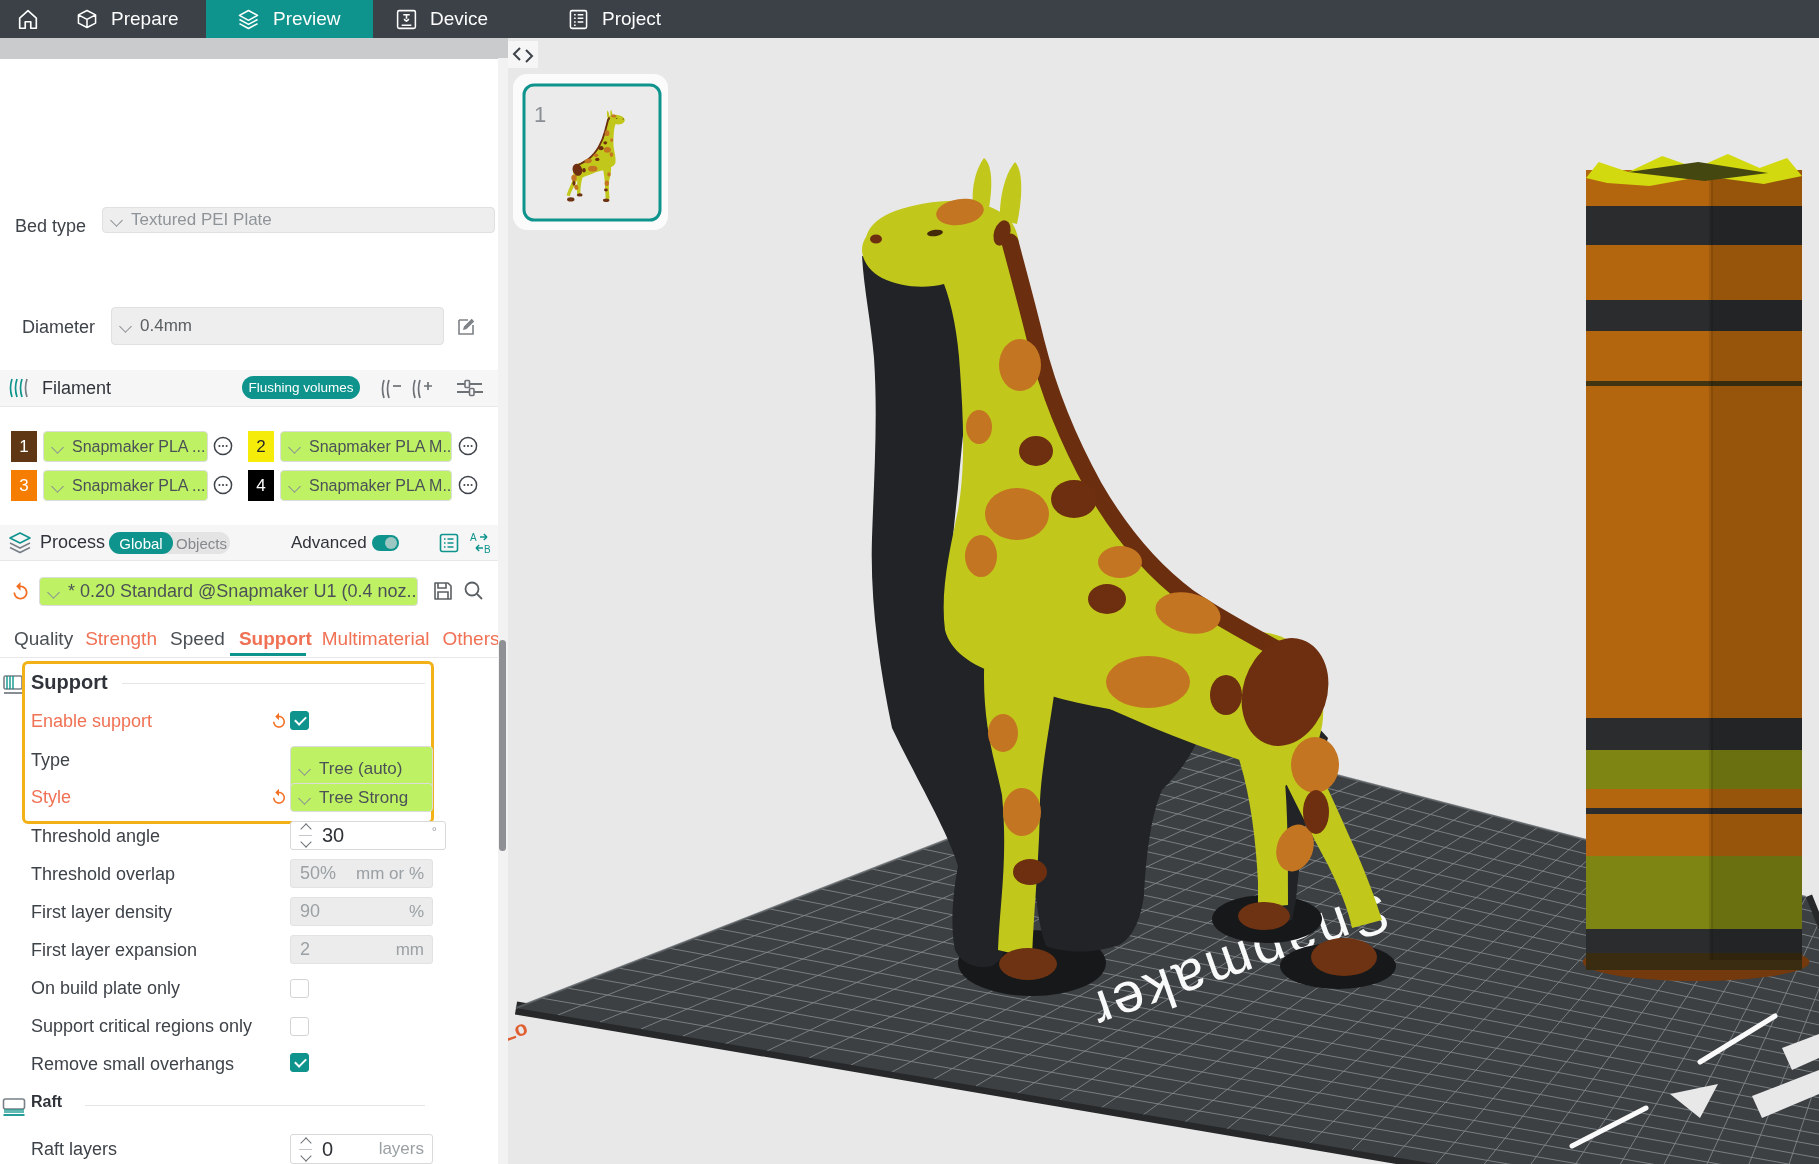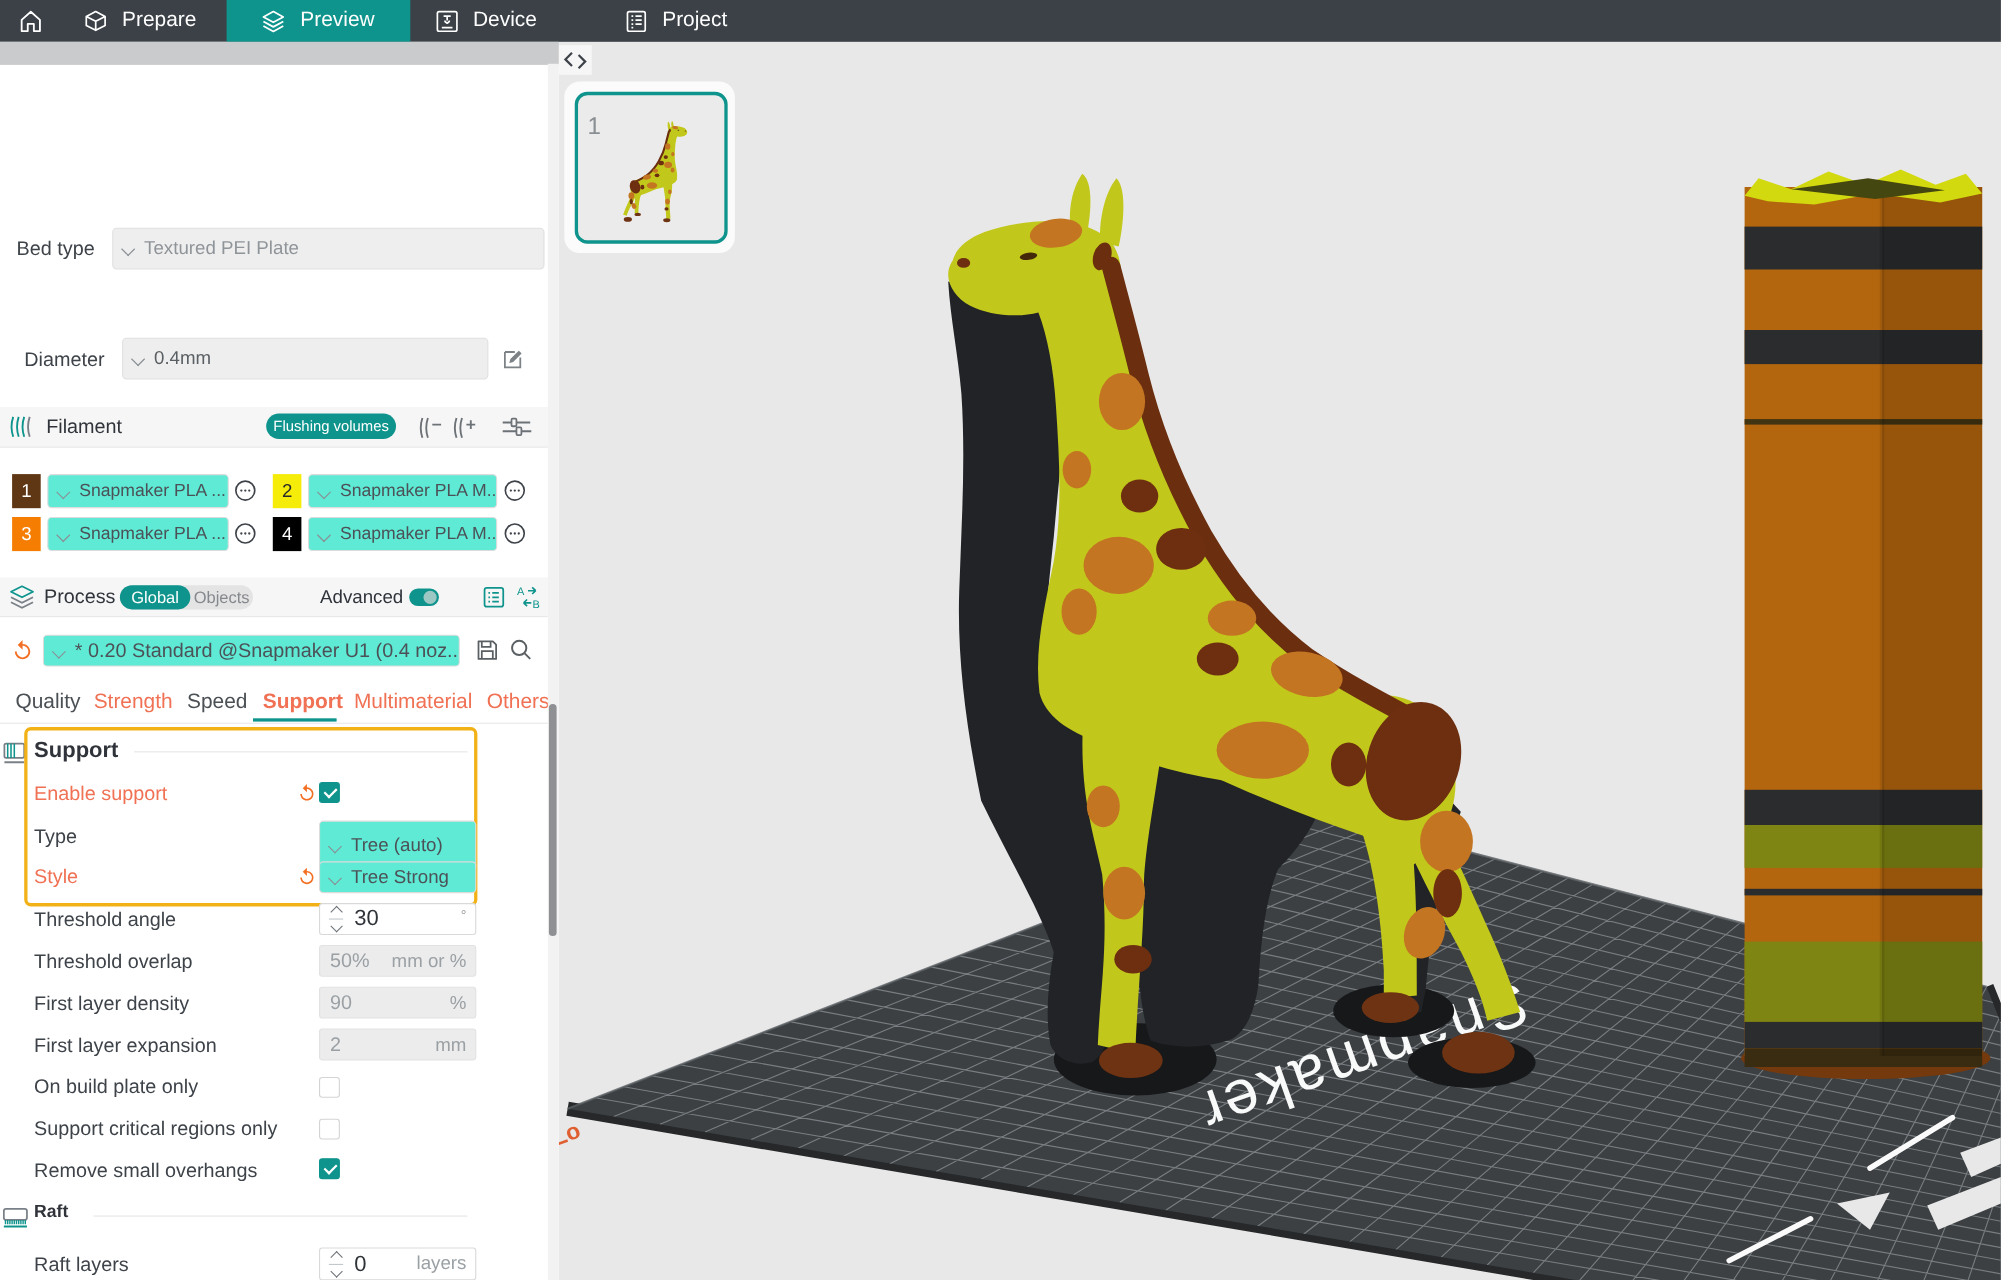--- a/index.html
+++ b/index.html
@@ -3,21 +3,21 @@
 *{margin:0;padding:0;box-sizing:border-box}
 html,body{width:1819px;height:1164px;overflow:hidden;font-family:"Liberation Sans",sans-serif;background:#e8e8e8}
 #nav{position:absolute;left:0;top:0;width:1819px;height:38px;background:#3b4147;display:flex;align-items:stretch;color:#fff}
 .navtab{display:flex;align-items:center;gap:13px;font-size:19px;color:#fdfdfd}
 .navtab.active{background:#0e948c}
 #panel{position:absolute;left:0;top:40px;width:508px;height:1124px;background:#fff}
 #grayband{position:absolute;left:0;top:-2px;width:508px;height:21px;background:#c9cbcd}
 .sechead{position:absolute;left:0;width:498px;height:36px;background:#f6f6f7;border-bottom:1px solid #e8e8e8;display:flex;align-items:center;font-size:18px;color:#30343a}
 .lbl{position:absolute;font-size:18px;color:#3e4349}
 .salmon{color:#f07154}
-.ddl{position:absolute;border:1px solid #dcdcdc;background:#5eead4;border-radius:4px;display:flex;align-items:center;font-size:17px;color:#4c5157;white-space:nowrap;overflow:hidden}
+.ddl{position:absolute;border:1px solid #dcdcdc;background:#bef264;border-radius:4px;display:flex;align-items:center;font-size:17px;color:#4c5157;white-space:nowrap;overflow:hidden}
 .ddl.gray{background:#eeeeee;border-color:#e0e0e0;color:#5a5f63}
 .chev{display:inline-block;margin:0 7px 0 9px;width:12px;height:12px;position:relative;flex:none}
 .chev:before{content:"";position:absolute;left:0;top:2px;width:8px;height:8px;border-left:1.6px solid #8a8f94;border-bottom:1.6px solid #8a8f94;transform:rotate(-45deg)}
 .cb{position:absolute;width:19px;height:19px;border:1px solid #d4d4d4;border-radius:3px;background:#fff}
 .cb.on{background:#0e948c;border-color:#0e948c}
 .cb.on:before{content:"";position:absolute;left:4px;top:4px;width:9px;height:5px;border-left:2px solid #fff;border-bottom:2px solid #fff;transform:rotate(-45deg)}
 .numbox{position:absolute;border:1px solid #d9d9d9;background:#fff;border-radius:3px;font-size:18px;color:#3e4349;display:flex;align-items:center}
 .numbox.dis{background:#ececec;border-color:#e2e2e2;color:#9aa0a4}
 .unit{position:absolute;right:8px;color:#9aa0a4;font-size:17px}
 .spin{width:15px;margin-left:7px;display:flex;flex-direction:column;align-items:center;gap:1px}
@@ -151,21 +151,21 @@
       </svg>Device</div>
  <div class="navtab" style="width:160px;padding-left:34px"><svg width="21" height="21" viewBox="0 0 26 26">
         <rect x="3" y="2" width="20" height="22" rx="2" fill="none" stroke="#fff" stroke-width="1.9"></rect>
         <path d="M7.5 7 h2 M12 7 h7 M7.5 11.5 h2 M12 11.5 h7 M7.5 16 h2 M12 16 h7 M7.5 20 h2" stroke="#fff" stroke-width="1.9"></path>
       </svg>Project</div>
 </div>
 <div id="panel">
 <div id="grayband"></div>
 
 <div class="lbl" style="left:15px;top:176px">Bed type</div>
-<div class="ddl gray" style="left:102px;top:167px;width:393px;height:38px;color:#8f9499"><span class="chev"></span>Textured PEI Plate</div>
+<div class="ddl gray" style="left:102px;top:167px;width:393px;height:26px;color:#8f9499"><span class="chev"></span>Textured PEI Plate</div>
 <div class="lbl" style="left:22px;top:277px">Diameter</div>
 <div class="ddl gray" style="left:111px;top:267px;width:333px;height:38px"><span class="chev"></span>0.4mm</div>
 <svg width="20" height="20" viewBox="0 0 20 20" style="position:absolute;left:456px;top:277px">
       <path d="M3 3 h9 M3 3 v14 h14 v-9" fill="none" stroke="#7d8287" stroke-width="1.6"></path>
       <path d="M8 12 l9 -9 M8 12 l2.2 -0.6 l7 -7 l-1.6 -1.6 l-7 7 Z" fill="none" stroke="#7d8287" stroke-width="1.4"></path>
     </svg>
 
 <div class="sechead" style="top:330px;height:37px">
  <svg width="24" height="22" viewBox="0 0 24 22" style="margin:0 10px 0 8px">
         <path d="M4 2 q-3 9 0 18 M9 2 q-3 9 0 18 M14 2 q-3 9 0 18" fill="none" stroke="#0e948c" stroke-width="1.7"></path>
@@ -282,21 +282,21 @@
     </svg>
 <div class="cb on" style="left:290px;top:671px"></div>
 <div class="lbl" style="left:31px;top:710px">Type</div>
 <div class="ddl" style="left:290px;top:706px;width:143px;height:46px">​<span class="chev"></span>Tree (auto)</div>
 <div class="lbl salmon" style="left:31px;top:747px">Style</div>
 <svg class="resetico" viewBox="0 0 24 24" style="left:270px;top:748px">
       <path d="M12 5V1L7 6l5 5V7c3.31 0 6 2.69 6 6s-2.69 6-6 6-6-2.69-6-6H4c0 4.42 3.58 8 8 8s8-3.58 8-8-3.58-8-8-8z" fill="#f36f24"></path>
     </svg>
 <div class="ddl" style="left:290px;top:743px;width:143px;height:29px">​<span class="chev"></span>Tree Strong</div>
 <div class="lbl" style="left:31px;top:786px">Threshold angle</div>
-<div class="numbox" style="left:290px;top:781px;width:143px;height:29px">
+<div class="numbox" style="left:290px;top:781px;width:156px;height:29px">
       <span class="spin">
         <b></b>
         <s></s>
         <i></i>
       </span>
       <span style="margin-left:9px;color:#2f3338;font-size:20px">30</span>
       <span class="unit" style="font-size:13px;top:2px">°</span>
     </div>
 <div class="lbl" style="left:31px;top:824px">Threshold overlap</div>
 <div class="numbox dis" style="left:290px;top:819px;width:143px;height:29px">

